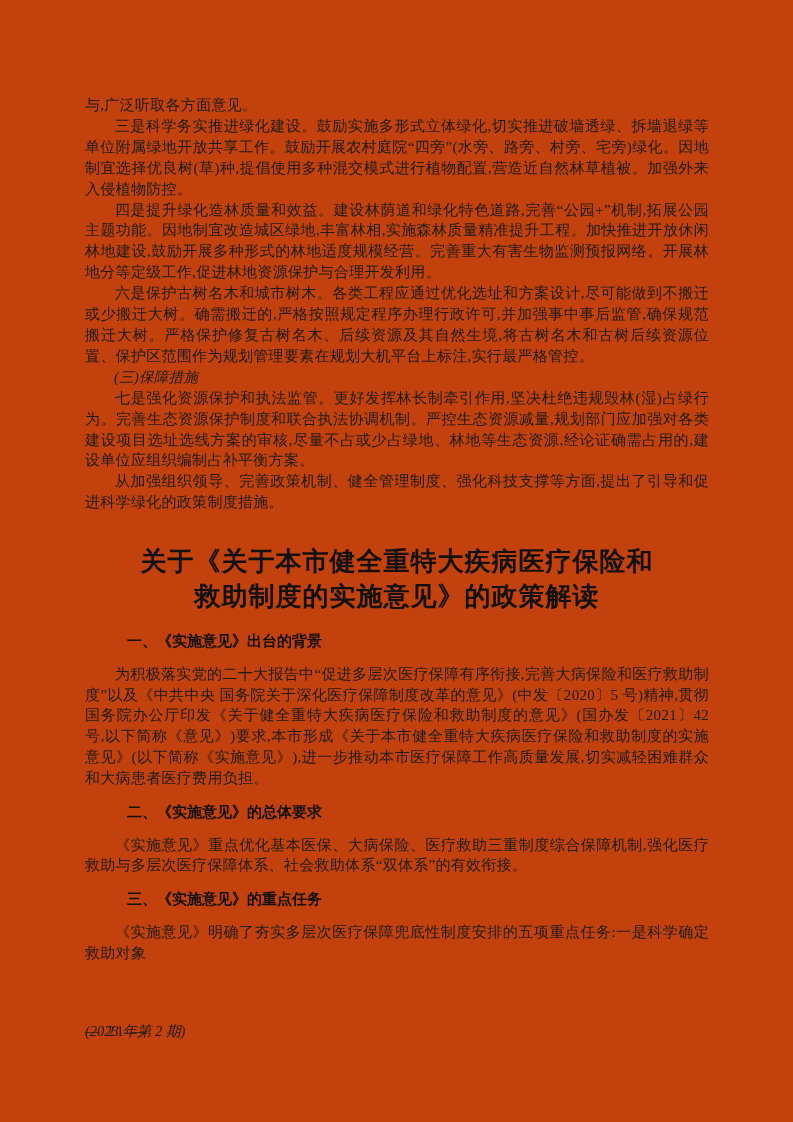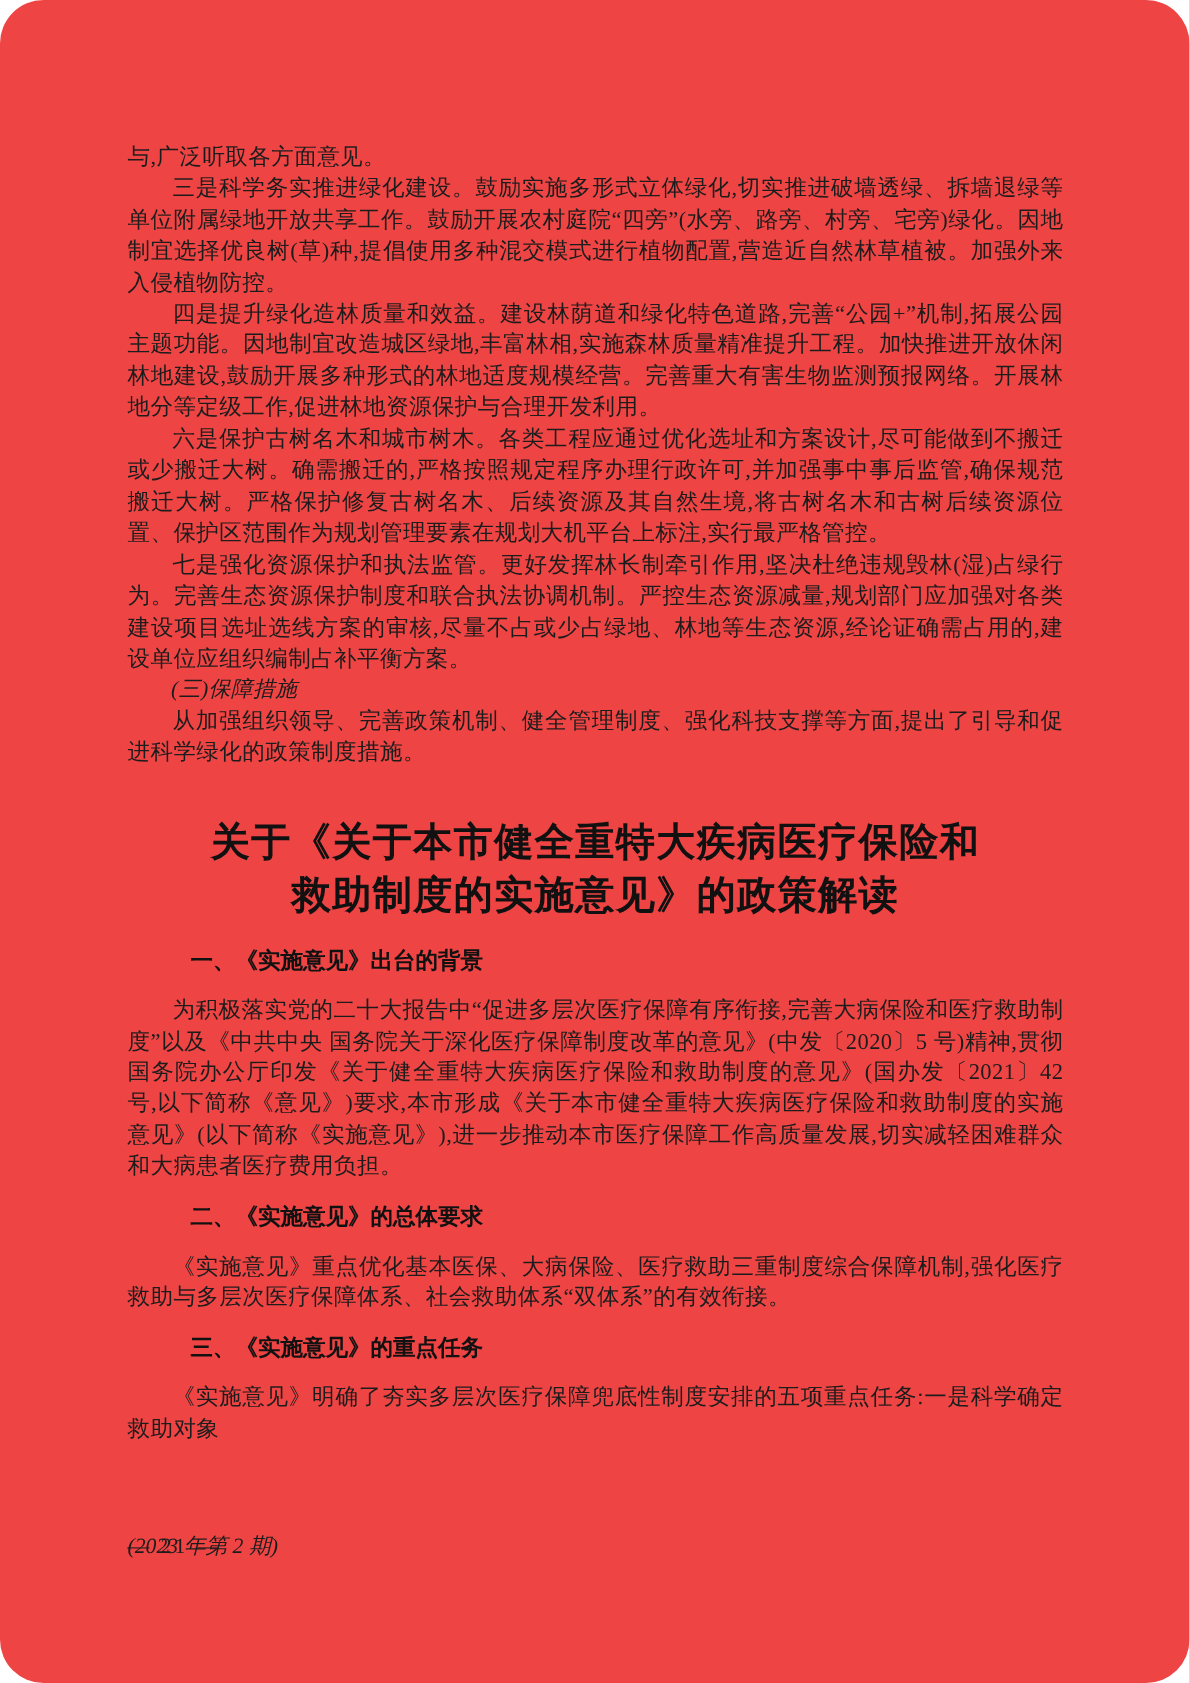--- a/index.html
+++ b/index.html
@@ -5,27 +5,26 @@
   html, body {
     margin: 0;
     padding: 0;
     background: #ffffff;
   }
   .page {
     position: relative;
     width: 793px;
     height: 1122px;
     margin: 0 auto;
-    background: #ef4444;
+    background: #c2410c;
     color: #1c1c1c;
     box-sizing: border-box;
     padding: 95px 84px 0 85px;
     overflow: hidden;
     font-family: "Liberation Serif", "DejaVu Serif", serif;
-    border-radius: 29px;
   }
   .body-p {
     margin: 0;
     font-size: 15px;
     line-height: 20.9px;
     text-align: justify;
     text-indent: 2em;
     letter-spacing: 0.3px;
   }
   .body-p.no-indent {
@@ -81,22 +80,22 @@
 </head>
 <body>
 
 <div class="page">
 
   <section>
     <p class="body-p no-indent">与,广泛听取各方面意见。</p>
     <p class="body-p">三是科学务实推进绿化建设。鼓励实施多形式立体绿化,切实推进破墙透绿、拆墙退绿等单位附属绿地开放共享工作。鼓励开展农村庭院“四旁”(水旁、路旁、村旁、宅旁)绿化。因地制宜选择优良树(草)种,提倡使用多种混交模式进行植物配置,营造近自然林草植被。加强外来入侵植物防控。</p>
     <p class="body-p">四是提升绿化造林质量和效益。建设林荫道和绿化特色道路,完善“公园+”机制,拓展公园主题功能。因地制宜改造城区绿地,丰富林相,实施森林质量精准提升工程。加快推进开放休闲林地建设,鼓励开展多种形式的林地适度规模经营。完善重大有害生物监测预报网络。开展林地分等定级工作,促进林地资源保护与合理开发利用。</p>
     <p class="body-p">六是保护古树名木和城市树木。各类工程应通过优化选址和方案设计,尽可能做到不搬迁或少搬迁大树。确需搬迁的,严格按照规定程序办理行政许可,并加强事中事后监管,确保规范搬迁大树。严格保护修复古树名木、后续资源及其自然生境,将古树名木和古树后续资源位置、保护区范围作为规划管理要素在规划大机平台上标注,实行最严格管控。</p>
+    <p class="body-p kaiti">(三)保障措施</p>
     <p class="body-p">七是强化资源保护和执法监管。更好发挥林长制牵引作用,坚决杜绝违规毁林(湿)占绿行为。完善生态资源保护制度和联合执法协调机制。严控生态资源减量,规划部门应加强对各类建设项目选址选线方案的审核,尽量不占或少占绿地、林地等生态资源,经论证确需占用的,建设单位应组织编制占补平衡方案。</p>
-    <p class="body-p kaiti">(三)保障措施</p>
     <p class="body-p">从加强组织领导、完善政策机制、健全管理制度、强化科技支撑等方面,提出了引导和促进科学绿化的政策制度措施。</p>
   </section>
 
   <h1 class="article-title">
     <span class="title-line">关于《关于本市健全重特大疾病医疗保险和</span>
     <span class="title-line">救助制度的实施意见》的政策解读</span>
   </h1>
 
   <section>
     <h2 class="sec-heading">一、《实施意见》出台的背景</h2>

